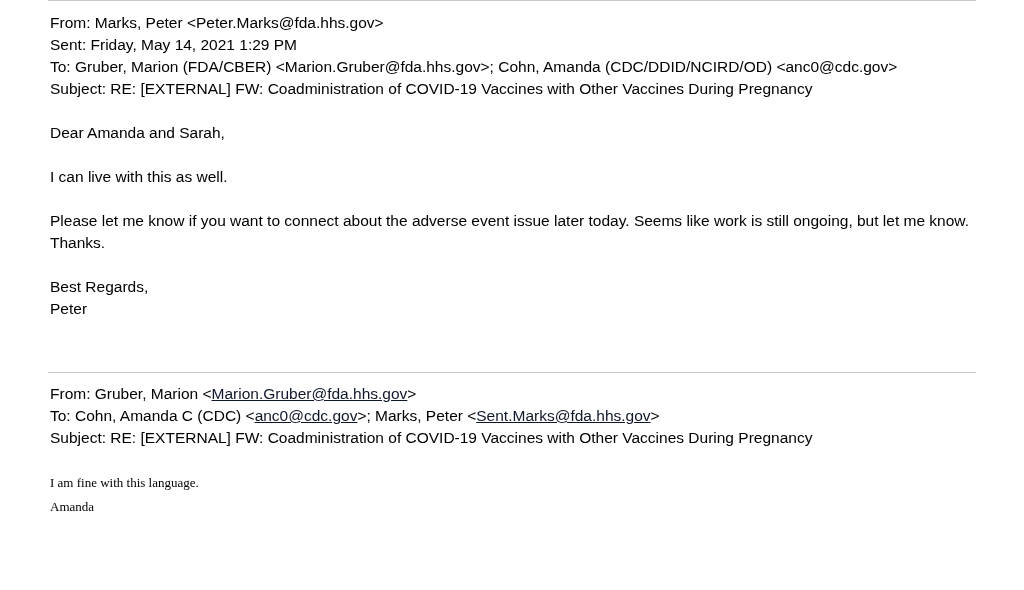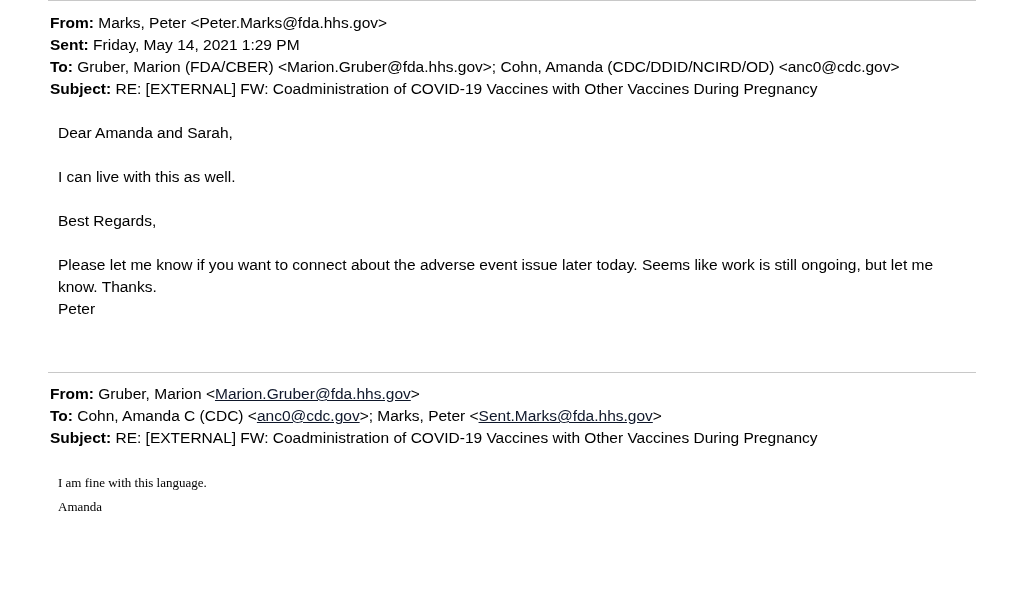--- a/index.html
+++ b/index.html
@@ -48,28 +48,27 @@
   .headers {
     padding-left: 50px;
     padding-right: 30px;
   }
   .hdr-line {
     font-size: 15.5px;
     line-height: 22px;
     white-space: nowrap;
   }
   .hdr-label {
-    font-weight: bold;
+    font-weight: normal;
   }
   .body-text {
     padding-left: 50px;
     padding-right: 50px;
     font-size: 15.5px;
     line-height: 22px;
-    margin-left: 8px;
   }
   .para {
     margin-top: 22px;
   }
   .para-tight {
     margin-top: 0;
   }
   .link {
     text-decoration: underline;
     color: #0f172a;
@@ -108,22 +107,22 @@
       </div>
       <div class="hdr-line">
         <span class="hdr-label">Subject:</span>
         <span>RE: [EXTERNAL] FW: Coadministration of COVID-19 Vaccines with Other Vaccines During Pregnancy</span>
       </div>
     </div>
 
     <div class="body-text">
       <div class="para">Dear Amanda and Sarah,</div>
       <div class="para">I can live with this as well.</div>
+      <div class="para">Please let me know if you want to connect about the adverse event issue later today.  Seems like work is still ongoing, but let me know.  Thanks.</div>
       <div class="para sig-line">Best Regards,</div>
-      <div class="para">Please let me know if you want to connect about the adverse event issue later today.  Seems like work is still ongoing, but let me know.  Thanks.</div>
       <div class="sig-line para-tight">Peter</div>
     </div>
   </div>
 
   <div class="message msg-bottom">
 
     <div class="divider"></div>
 
     <div class="headers">
       <div class="hdr-line">

